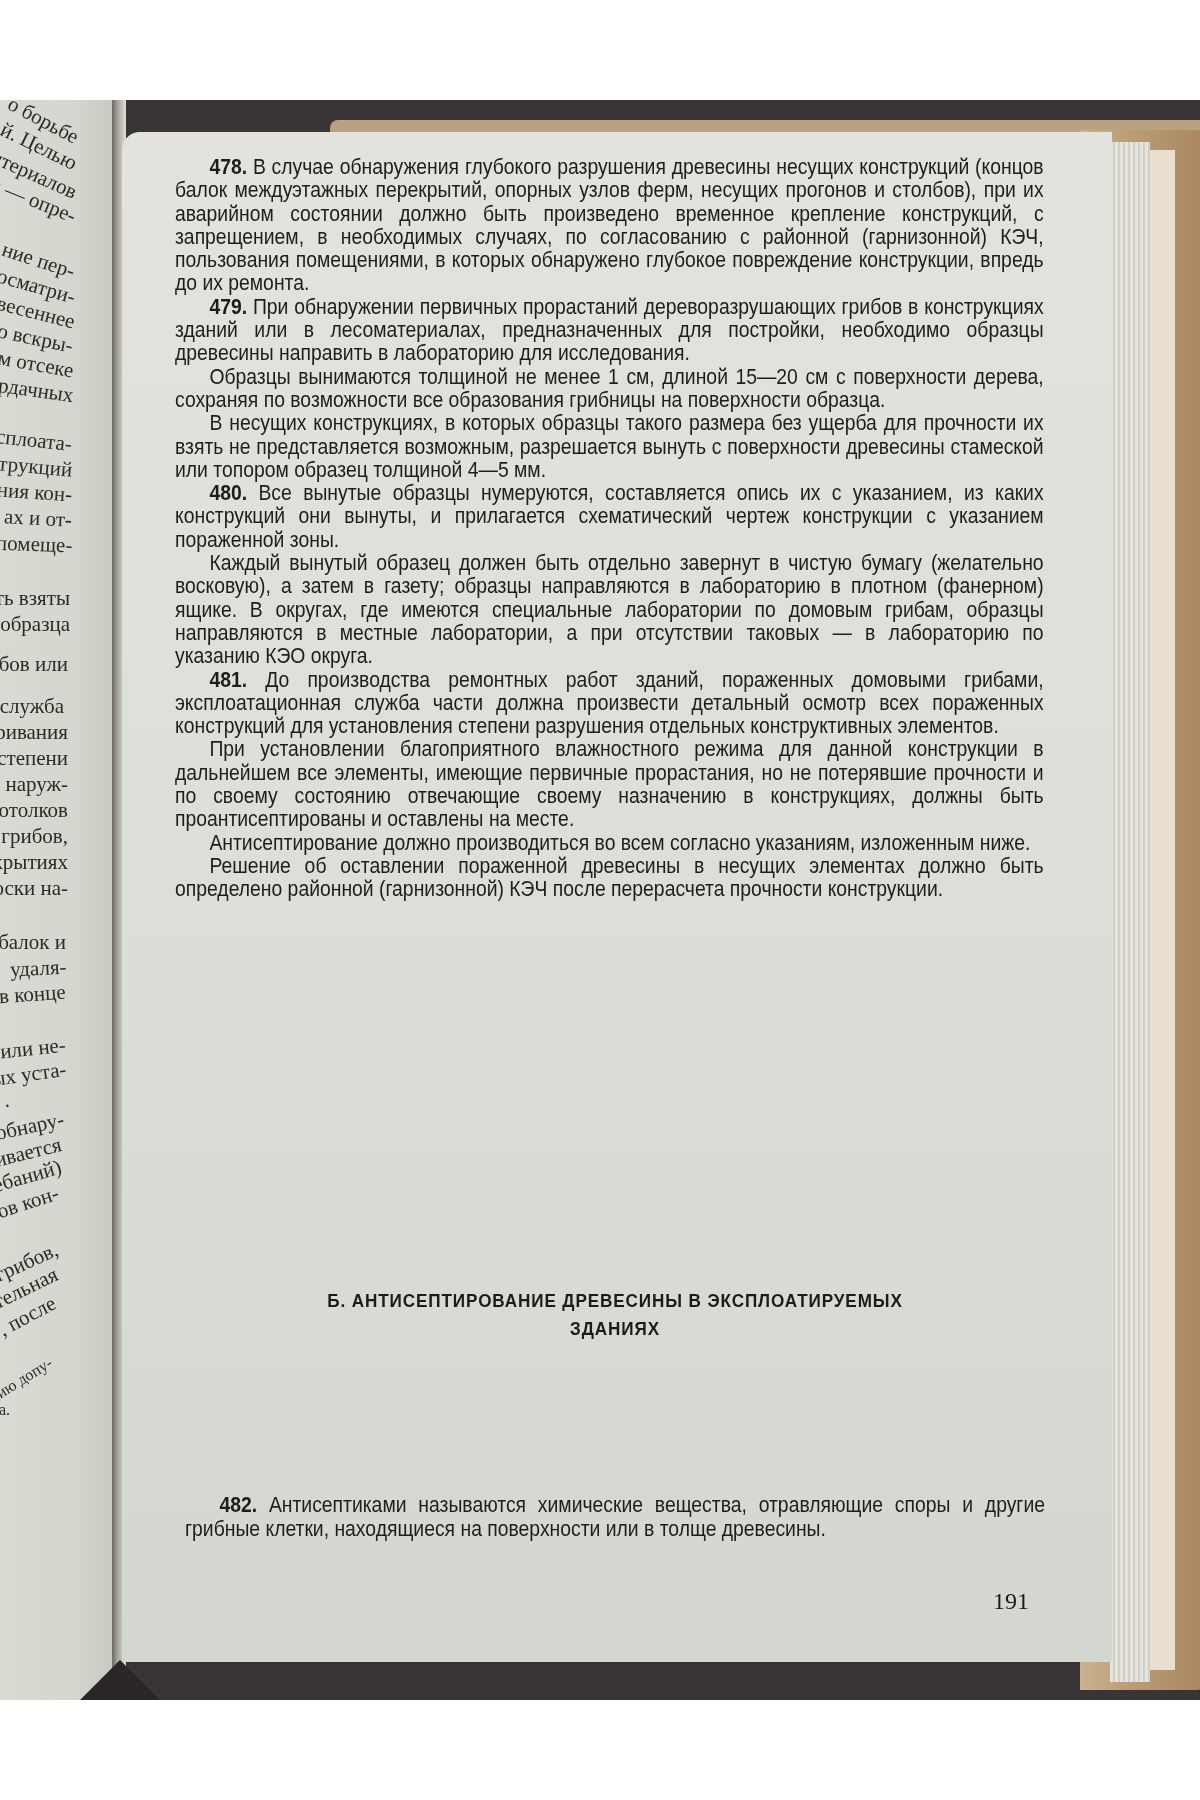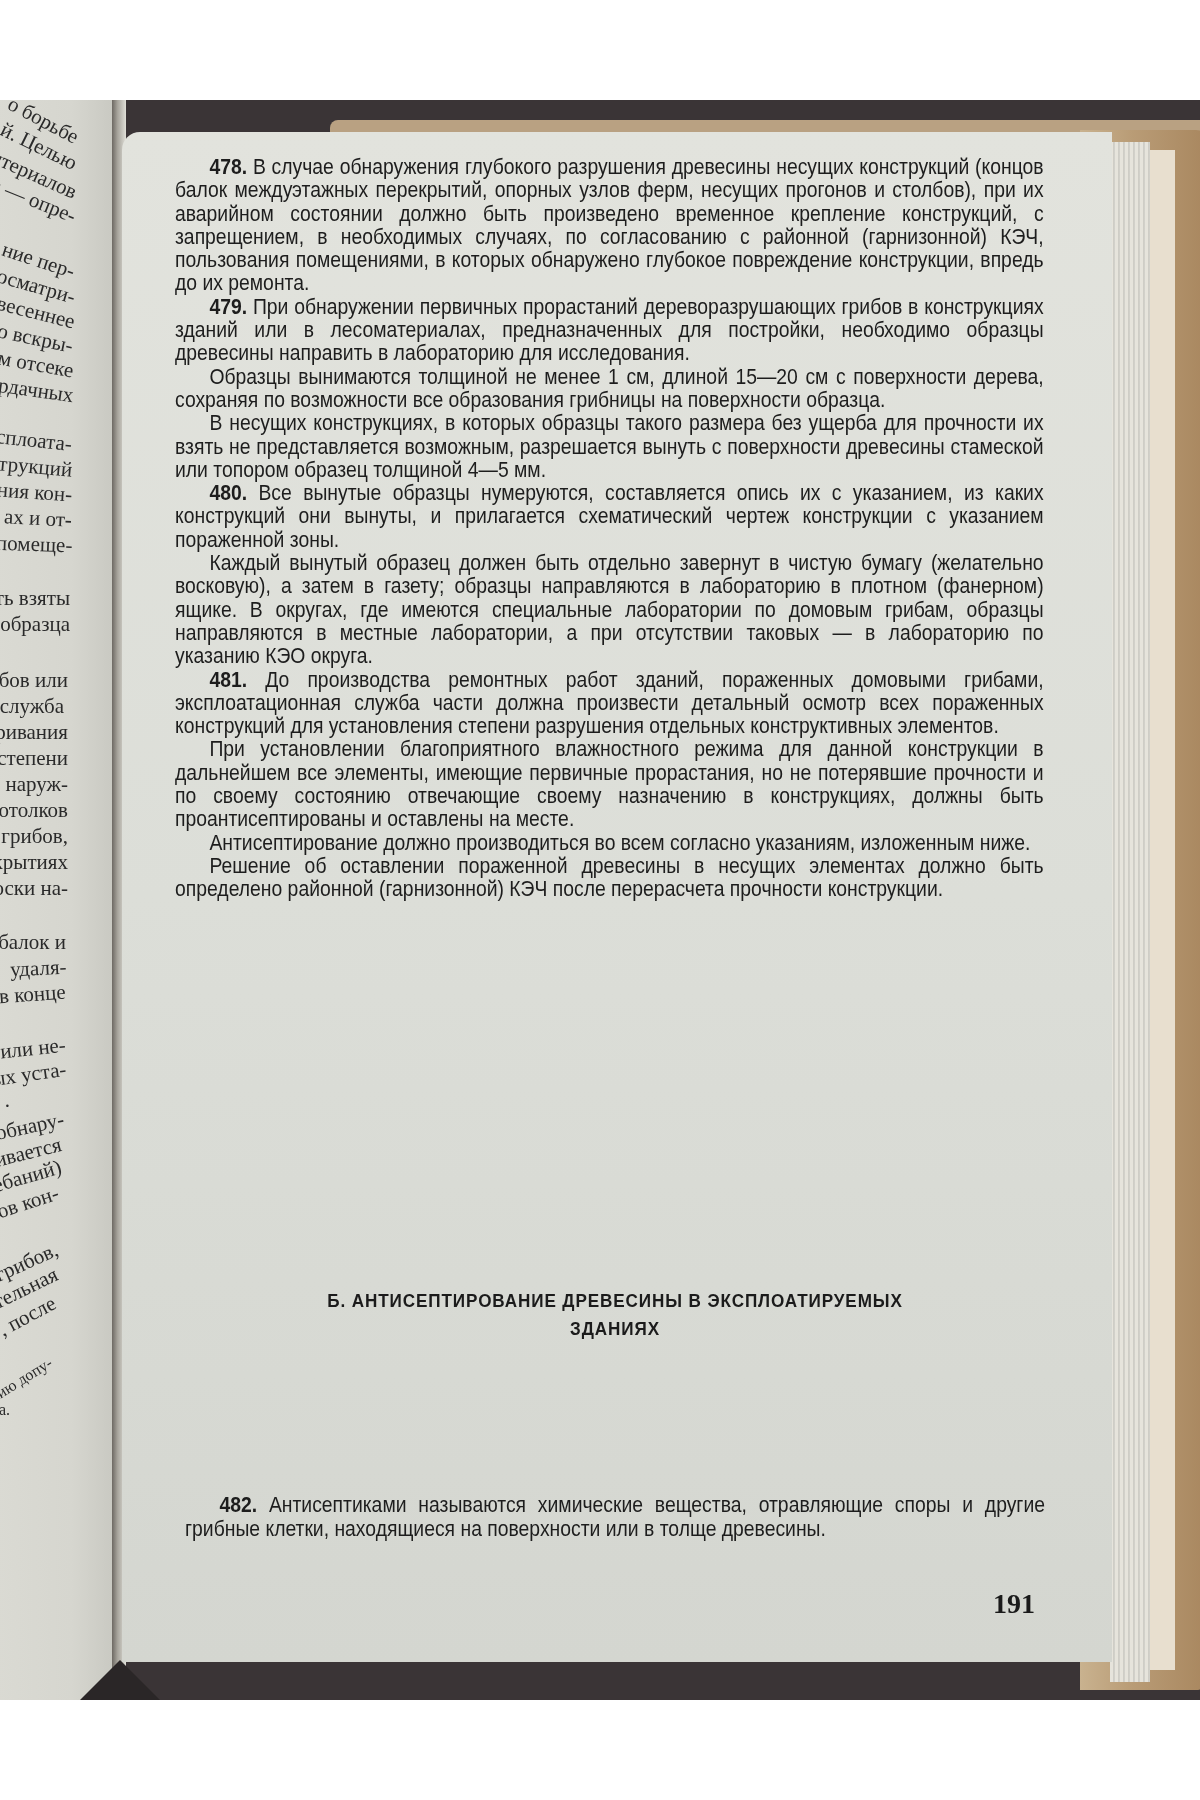--- a/index.html
+++ b/index.html
@@ -69,21 +69,21 @@
       position: absolute; left: 185px; top: 1393px; width: 860px;
       color: #1d1d1d; font-size: 22.5px; line-height: 23.5px;
       font-family: "Liberation Sans", "DejaVu Sans", sans-serif;
       transform: scaleX(0.86); transform-origin: left top;
     }
     .p482 p { margin: 0; text-align: justify; text-align-last: left; width: 1000px; text-indent: 40px; }
     .p482 .num { font-weight: bold; }
     .page-number {
       position: absolute; left: 993px; top: 1488px;
       font-family: "Liberation Serif", "DejaVu Serif", serif;
-      font-weight: bold; font-size: 28px; color: #1a1a1a;
+      font-weight: normal; font-size: 24px; color: #1a1a1a;
     }
     .bottom-dark {
       position: absolute; left: 80px; top: 1560px; width: 80px; height: 40px;
       background: #2a2627; clip-path: polygon(50% 0, 100% 100%, 0 100%);
     }
   </style>
 </head>
 <body>
 
 <div class="photo">
@@ -104,21 +104,21 @@
     <span class="lt" style="top:226px;right:26px;transform:rotate(12deg)">о вскры-</span>
     <span class="lt" style="top:252px;right:26px;transform:rotate(10deg)">м отсеке</span>
     <span class="lt" style="top:278px;right:26px;transform:rotate(8deg)">рдачных</span>
     <span class="lt" style="top:328px;right:28px;transform:rotate(6deg)">сплоата-</span>
     <span class="lt" style="top:354px;right:28px;transform:rotate(5deg)">струкций</span>
     <span class="lt" style="top:380px;right:28px;transform:rotate(4deg)">ния кон-</span>
     <span class="lt" style="top:406px;right:28px;transform:rotate(3deg)">ах и от-</span>
     <span class="lt" style="top:432px;right:28px;transform:rotate(2deg)">помеще-</span>
     <span class="lt" style="top:486px;right:30px">ть взяты</span>
     <span class="lt" style="top:512px;right:30px">образца</span>
-    <span class="lt" style="top:568px;right:32px">бов или</span>
+    <span class="lt" style="top:552px;right:32px">бов или</span>
     <span class="lt" style="top:594px;right:36px">служба</span>
     <span class="lt" style="top:620px;right:32px">ривания</span>
     <span class="lt" style="top:646px;right:32px">степени</span>
     <span class="lt" style="top:672px;right:32px">наруж-</span>
     <span class="lt" style="top:698px;right:32px">потолков</span>
     <span class="lt" style="top:724px;right:32px">грибов,</span>
     <span class="lt" style="top:750px;right:32px">крытиях</span>
     <span class="lt" style="top:776px;right:32px">оски на-</span>
     <span class="lt" style="top:830px;right:34px">балок и</span>
     <span class="lt" style="top:856px;right:34px;transform:rotate(-3deg)">удаля-</span>

